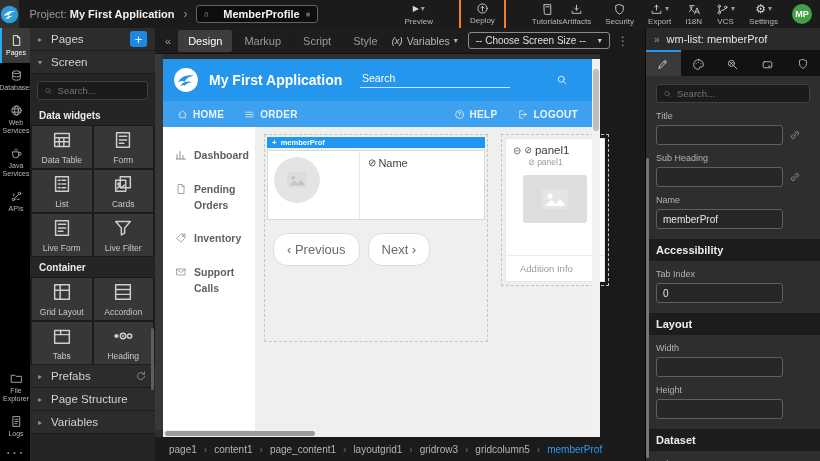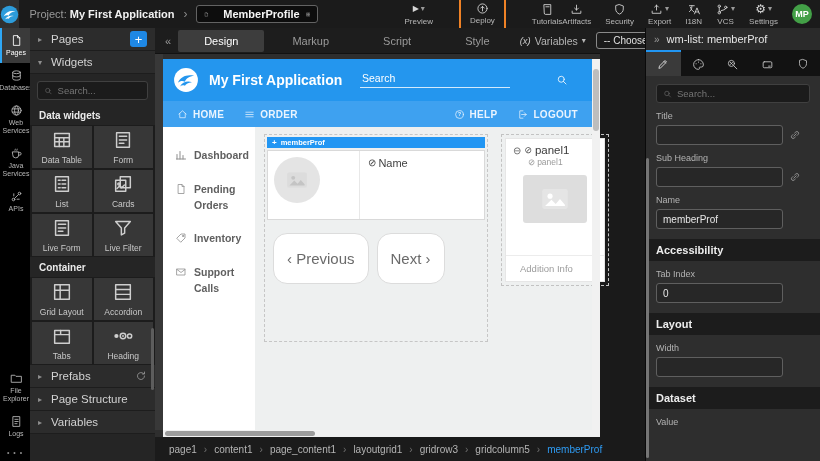--- a/index.html
+++ b/index.html
@@ -50,21 +50,21 @@
   .sec-label{ font-size:10px; font-weight:bold; color:#eaeaea; padding:5px 9px 4px; flex:none; }
   .tiles{ display:grid; grid-template-columns:1fr 1fr; gap:2px; background:#1c1c1c; padding:1px 2px; flex:none; }
   .tile{ background:#373737; height:42px; display:flex; flex-direction:column; align-items:center; justify-content:center; gap:4px; color:#c9c9c9; font-size:8.5px; cursor:grab; }
   .tile .ic{ color:#cecece; }
   .lp-scroll{ position:absolute; right:1px; top:300px; width:3px; height:62px; background:#5d5d5d; border-radius:2px; }
 
   
   .center{ flex:1; display:flex; flex-direction:column; background:#2e2e2e; min-width:0; }
   .toolbar{ height:26px; flex:none; background:#1d1d1d; display:flex; align-items:center; padding:0 5px; gap:2px; border-bottom:1px solid #121212; }
   .tb-collapse{ color:#9a9a9a; font-size:11px; padding:0 5px; cursor:pointer; }
-  .ctab{ padding:5px 26px; font-size:11px; color:#9a9a9a; cursor:pointer; border-radius:2px; }
+  .ctab{ padding:5px 10px; font-size:11px; color:#9a9a9a; cursor:pointer; border-radius:2px; }
   .ctab.active{ background:#3d3d3d; color:#fff; }
   .tool-sp{ flex:1; }
   .vars-btn{ display:flex; align-items:center; gap:4px; color:#b5b5b5; font-size:10.5px; margin-right:8px; cursor:pointer; }
   .vars-btn .vx{ font-style:italic; font-size:9.5px; color:#c9c9c9; }
   .vars-btn .cd{ font-size:8px; }
   .screen-select{ display:flex; align-items:center; gap:12px; border:1px solid #8a8a8a; border-radius:3px; padding:2px 7px; font-size:10px; color:#e0e0e0; cursor:pointer; white-space:nowrap; }
   .screen-select .cd{ font-size:8px; color:#cfcfcf; }
   .t-ic{ color:#9f9f9f; padding:0 5px; font-size:12px; cursor:pointer; display:flex; align-items:center; }
   .t-div{ width:1px; height:14px; background:#3a3a3a; margin:0 3px; }
 
@@ -86,21 +86,21 @@
   .app-main{ flex:1; padding:7px 9px; display:flex; gap:13px; align-items:flex-start; background:#eef0f0; min-width:0; }
   .list-region{ width:224px; flex:none; border:1px dashed #c6c6c6; padding:2px; height:208px; }
   .widget-tag{ height:11px; background:#2196f3; color:#fff; font-size:7.5px; font-weight:bold; display:flex; align-items:center; gap:4px; padding:0 5px; }
   .widget-tag .mv{ font-size:8px; font-weight:bold; }
   .list-item{ margin-top:2px; background:#fff; border:1px solid #d9d9d9; height:70px; display:flex; }
   .avatar-cell{ width:92px; flex:none; border-right:1px solid #e8e8e8; padding:6px; }
   .ph-circle{ width:46px; height:46px; border-radius:50%; background:#e4e4e4; display:flex; align-items:center; justify-content:center; color:#c4c4c4; }
   .name-cell{ padding:6px 8px; font-size:11px; color:#424242; display:flex; gap:2px; align-items:flex-start; }
   .bind-g{ font-size:10px; color:#4a4a4a; }
   .pager{ margin-top:13px; display:flex; gap:8px; padding-left:6px; }
-  .pg-btn{ background:#fff; border:1px solid #dcdcdc; border-radius:14px; padding:16px 13px; font-size:15px; color:#6a6a6a; cursor:pointer; }
+  .pg-btn{ background:#fff; border:1px solid #dcdcdc; border-radius:14px; padding:8px 13px; font-size:13px; color:#6a6a6a; cursor:pointer; }
   .panel-region{ width:108px; flex:none; border:1px dashed #c2c2c2; padding:3px; height:152px; }
   .panel-w{ background:#fff; border:1px solid #e6e6e6; height:100%; display:flex; flex-direction:column; }
   .panel-head{ display:flex; align-items:center; gap:3px; padding:5px 7px 0; font-size:11.5px; color:#3a3a3a; }
   .panel-head .minus-g{ color:#666; font-size:10px; }
   .panel-sub{ padding:1px 7px 0 22px; font-size:8.5px; color:#9a9a9a; display:flex; gap:2px; }
   .panel-img{ margin:8px auto 0; width:64px; height:48px; background:#ddd; border-radius:3px; display:flex; align-items:center; justify-content:center; color:#f2f2f2; }
   .panel-foot{ margin-top:auto; border-top:1px solid #ececec; padding:7px 14px; font-size:9.5px; color:#9c9c9c; }
   .vscroll{ width:8px; flex:none; background:#f1f1f1; position:relative; margin-top:5px; }
   .vthumb{ position:absolute; top:10px; left:1px; width:6px; height:62px; background:#bdbdbd; border-radius:3px; }
   .hscroll{ height:7px; flex:none; background:#f1f1f1; margin-left:8px; position:relative; }
@@ -466,21 +466,21 @@
 
   <aside class="left-panel">
     <div class="acc-row">
       <span class="caret car-right"></span>
       <span>Pages</span>
       <span class="sp"></span>
       <span class="btn-plus plus-g"></span>
     </div>
     <div class="acc-row">
       <span class="caret car-down"></span>
-      <span>Widgets</span>
+      <span>Screen</span>
     </div>
     <div class="panel-search">
       <svg class="ic" width="10" height="10">
           <use href="#i-search"></use>
         </svg>
       <input placeholder="Search..." style="">
     </div>
     <div class="sec-label">Data widgets</div>
     <div class="tiles">
       <div class="tile">
@@ -816,20 +816,26 @@
           <input class="tin" value="0" style="">
         </div>
       </div>
       <div class="sec-strip">Layout</div>
       <div class="fld">
         <label>Width</label>
         <div class="in-row">
           <input class="tin" style="">
         </div>
       </div>
+      <div class="fld">
+        <label>Height</label>
+        <div class="in-row">
+          <input class="tin" style="">
+        </div>
+      </div>
       <div class="sec-strip">Dataset</div>
       <div class="fld">
         <label>Value</label>
 
       </div>
 
     </div>
     <div class="rp-scroll"></div>
   </aside>
 </div>

